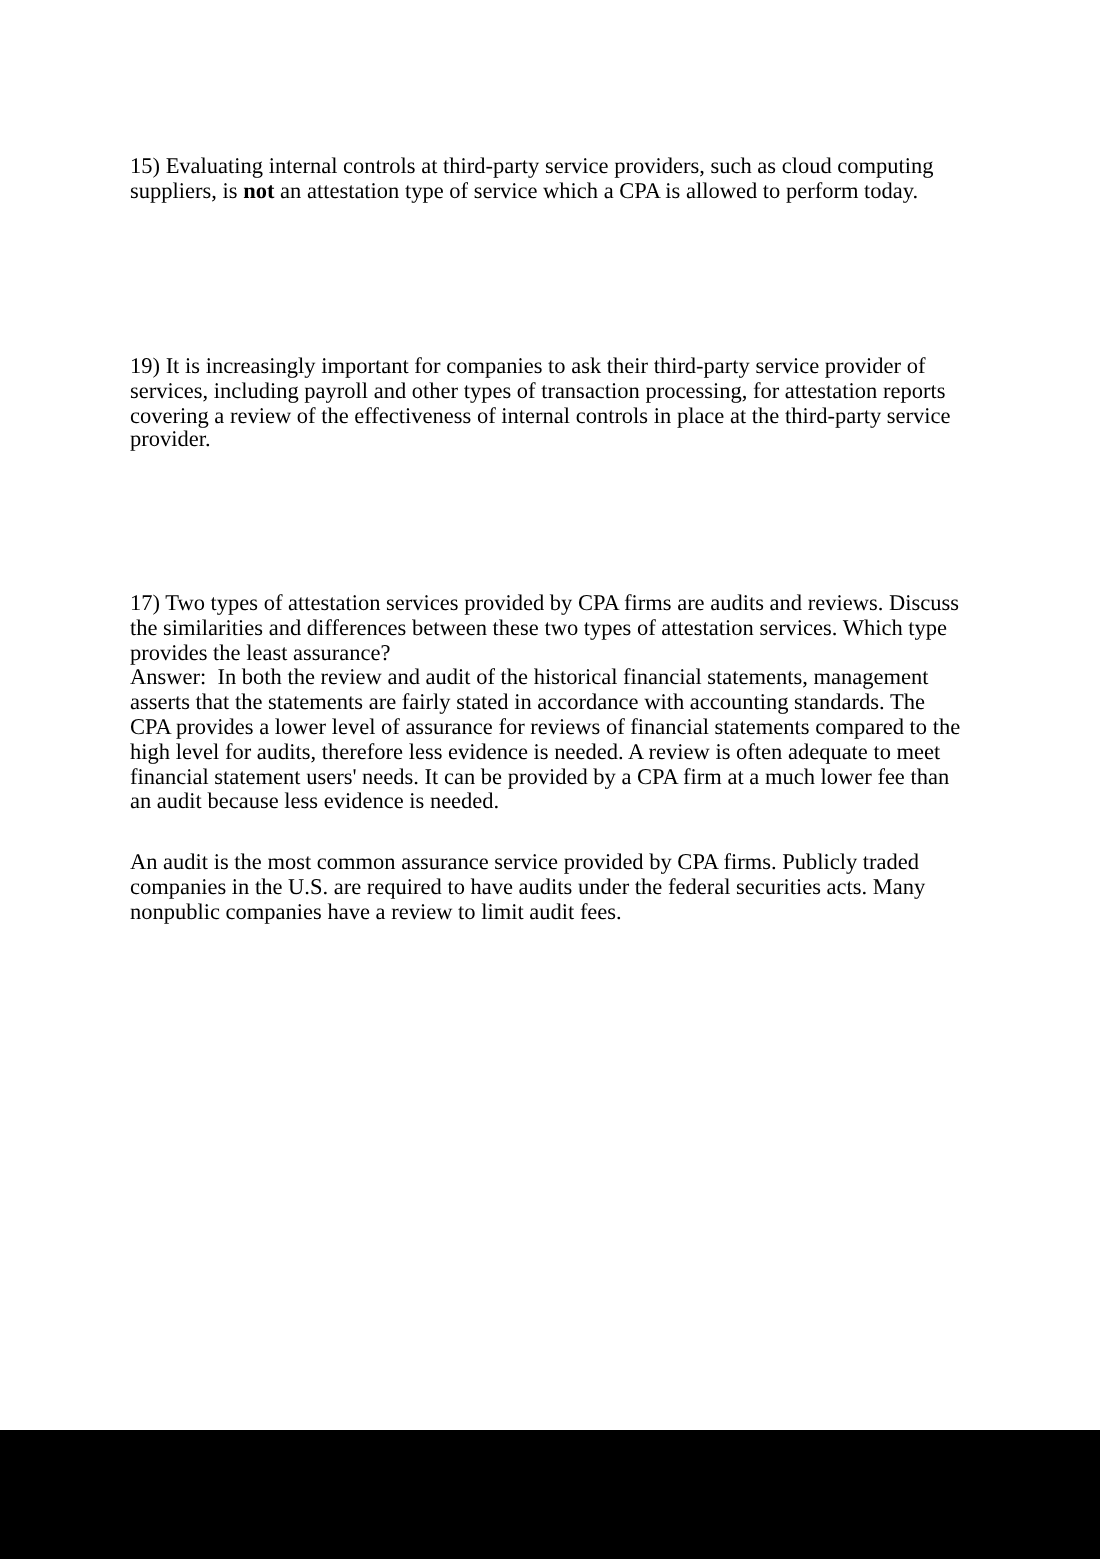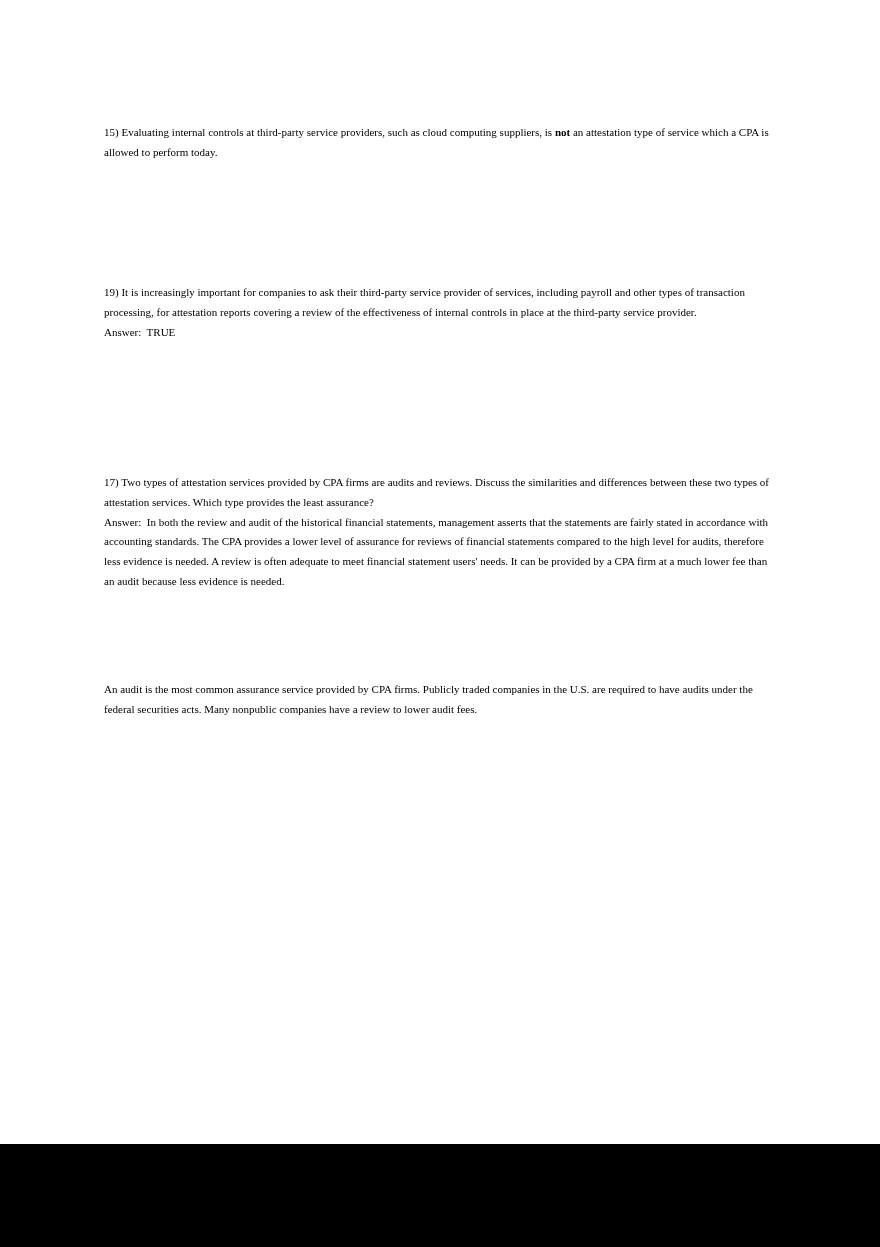--- a/index.html
+++ b/index.html
@@ -4,46 +4,45 @@
   <style>
     html, body { margin: 0; padding: 0; }
     body {
       width: 880px; height: 1247px; overflow: hidden;
       background: #ffffff; position: relative;
       font-family: "Liberation Serif", "DejaVu Serif", serif;
       color: #000000;
     }
     .page { position: absolute; left: 0; top: 0; width: 880px; height: 1144px; background: #ffffff; }
     .bottom-bar { position: absolute; left: 0; top: 1144px; width: 880px; height: 103px; background: #000000; }
-    .block { position: absolute; left: 104px; width: 670px; font-size: 11px; line-height: 19.8px; }
+    .block { position: absolute; left: 104px; width: 670px; font-size: 18px; line-height: 19.8px; }
     .block p { margin: 0; }
     .q15 { top: 123px; }
     .q16 { top: 283px; }
     .q17 { top: 473px; }
     .q17-extra { top: 680px; }
     b { font-weight: bold; }
   </style>
 </head>
 <body>
 
 <div class="page">
 
   <div class="block q15">
     <p><span>15)</span> <span>Evaluating internal controls at third-party service providers, such as cloud computing suppliers, is </span><b>not</b><span> an attestation type of service which a CPA is allowed to perform today.</span></p>
   </div>
 
   <div class="block q16">
     <p><span>19)</span> <span>It is increasingly important for companies to ask their third-party service provider of services, including payroll and other types of transaction processing, for attestation reports covering a review of the effectiveness of internal controls in place at the third-party service provider.</span></p>
-    <p><span>Answer:</span>&nbsp; <span>TRUE</span></p>
   </div>
 
   <div class="block q17">
     <p><span>17)</span> <span>Two types of attestation services provided by CPA firms are audits and reviews. Discuss the similarities and differences between these two types of attestation services. Which type provides the least assurance?</span></p>
     <p><span>Answer:</span>&nbsp; <span>In both the review and audit of the historical financial statements, management asserts that the statements are fairly stated in accordance with accounting standards. The CPA provides a lower level of assurance for reviews of financial statements compared to the high level for audits, therefore less evidence is needed. A review is often adequate to meet financial statement users' needs. It can be provided by a CPA firm at a much lower fee than an audit because less evidence is needed.</span></p>
   </div>
 
   <div class="block q17-extra">
-    <p>An audit is the most common assurance service provided by CPA firms. Publicly traded companies in the U.S. are required to have audits under the federal securities acts. Many nonpublic companies have a review to lower audit fees.</p>
+    <p>An audit is the most common assurance service provided by CPA firms. Publicly traded companies in the U.S. are required to have audits under the federal securities acts. Many nonpublic companies have a review to limit audit fees.</p>
   </div>
 
 </div>
 
 <div class="bottom-bar"></div>
 
 </body></html>

